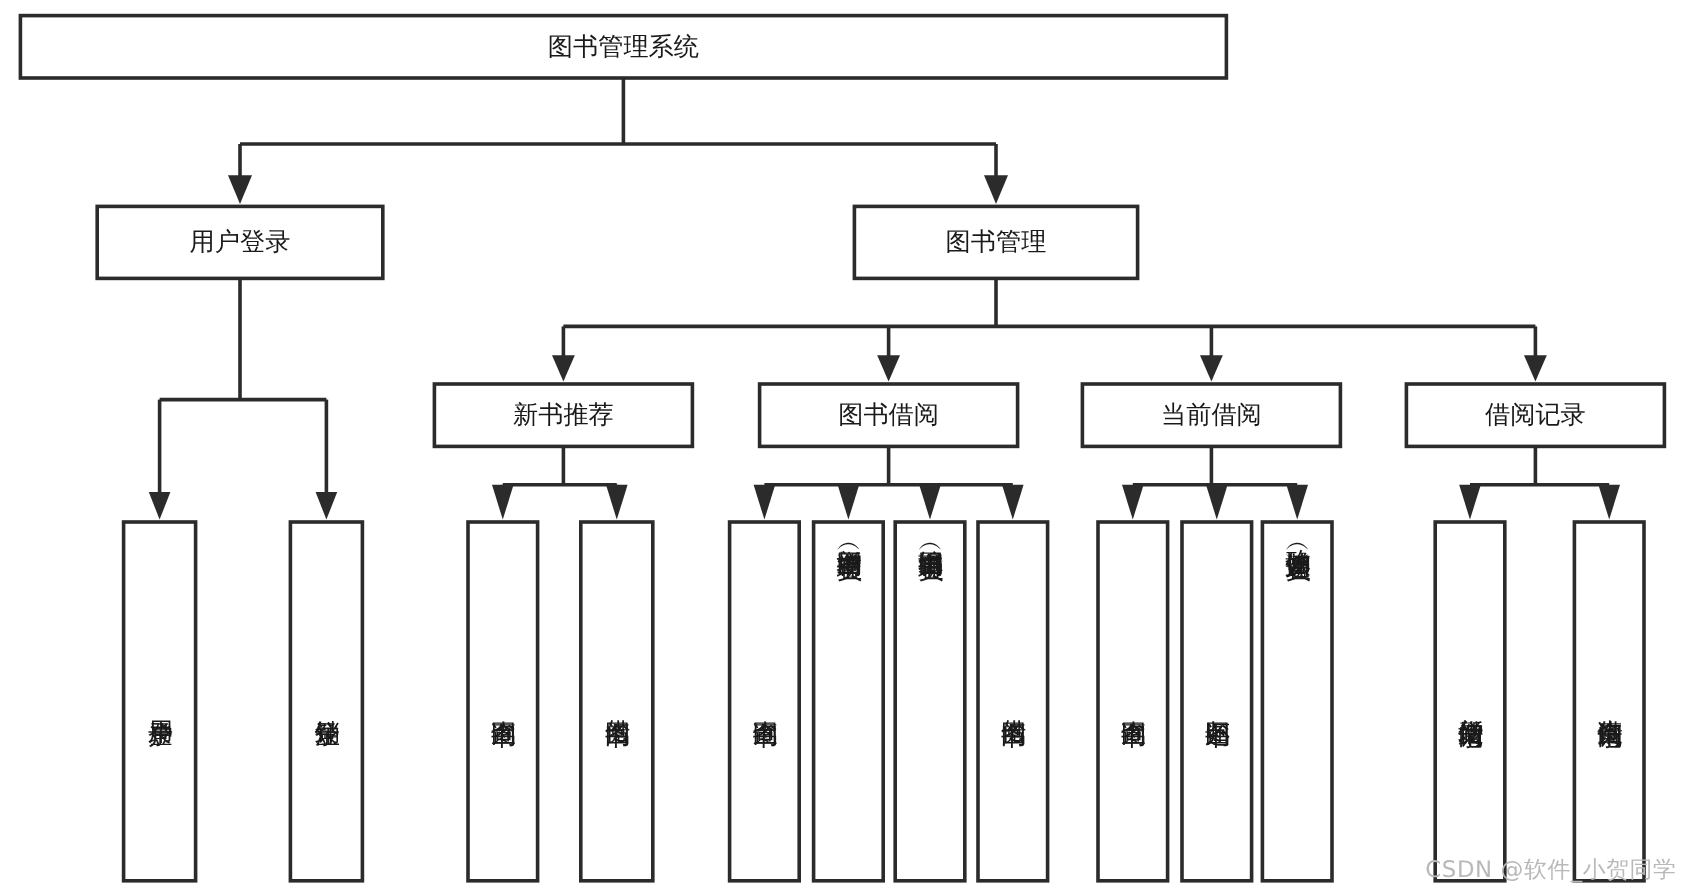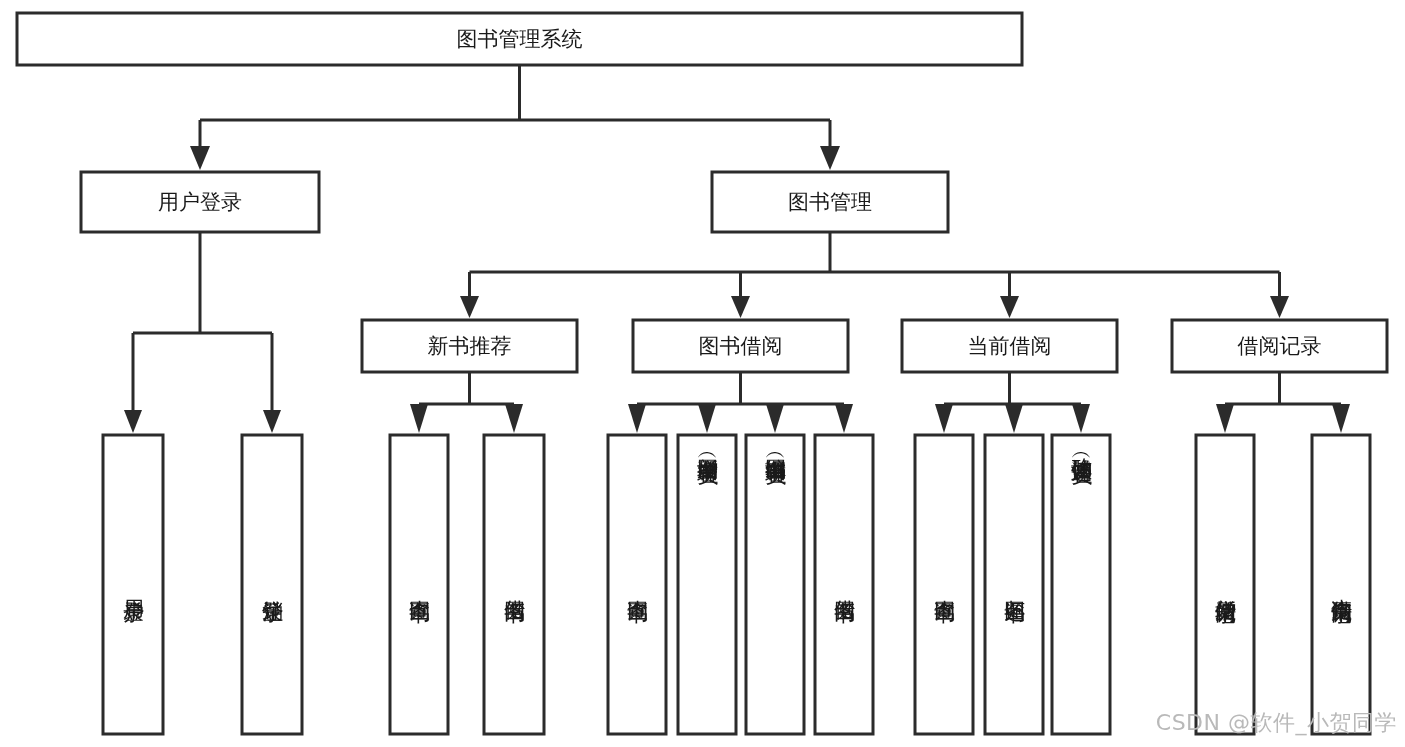--- a/index.html
+++ b/index.html
@@ -64,21 +64,21 @@
     color: #1a1a1a;
     letter-spacing: 1px;
     white-space: nowrap;
     text-align: center;
   }
   .watermark {
     position: absolute;
     right: 8px;
     bottom: 6px;
     font-family: "DejaVu Sans", "Liberation Sans", sans-serif;
-    font-size: 22px;
+    font-size: 19px;
     color: #b9b9b9;
     letter-spacing: 0.5px;
     white-space: nowrap;
     pointer-events: none;
   }
 </style>
 </head>
 <body>
 
 <div id="diagram-root">

